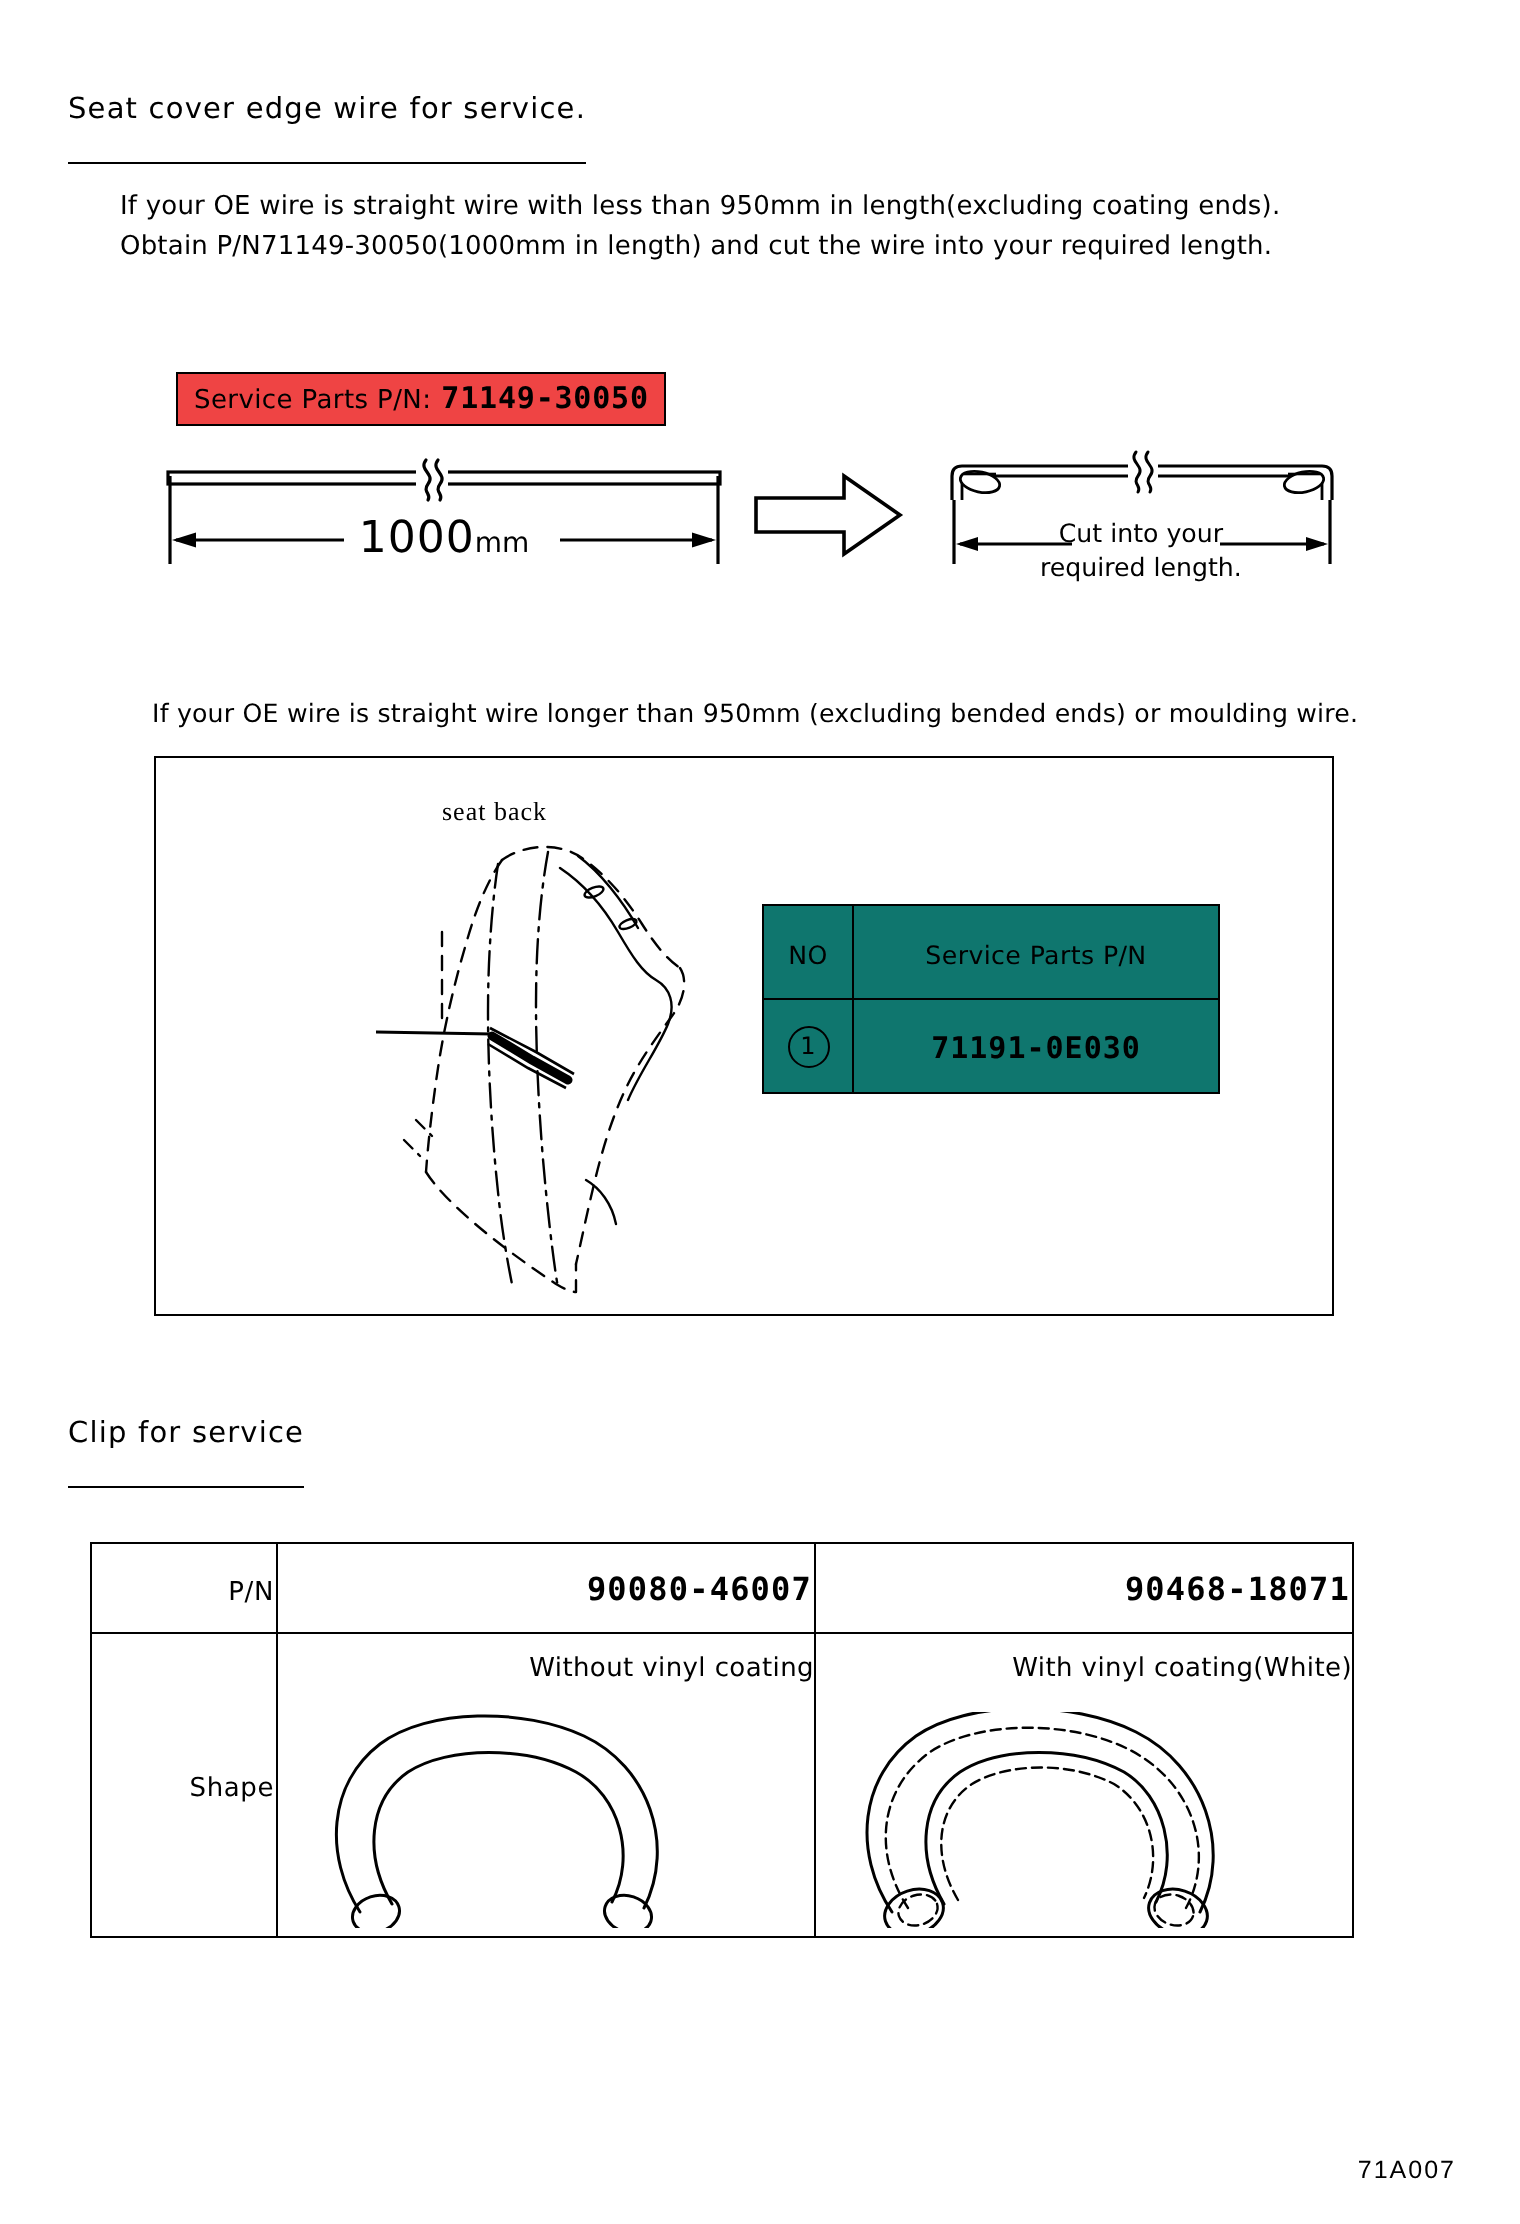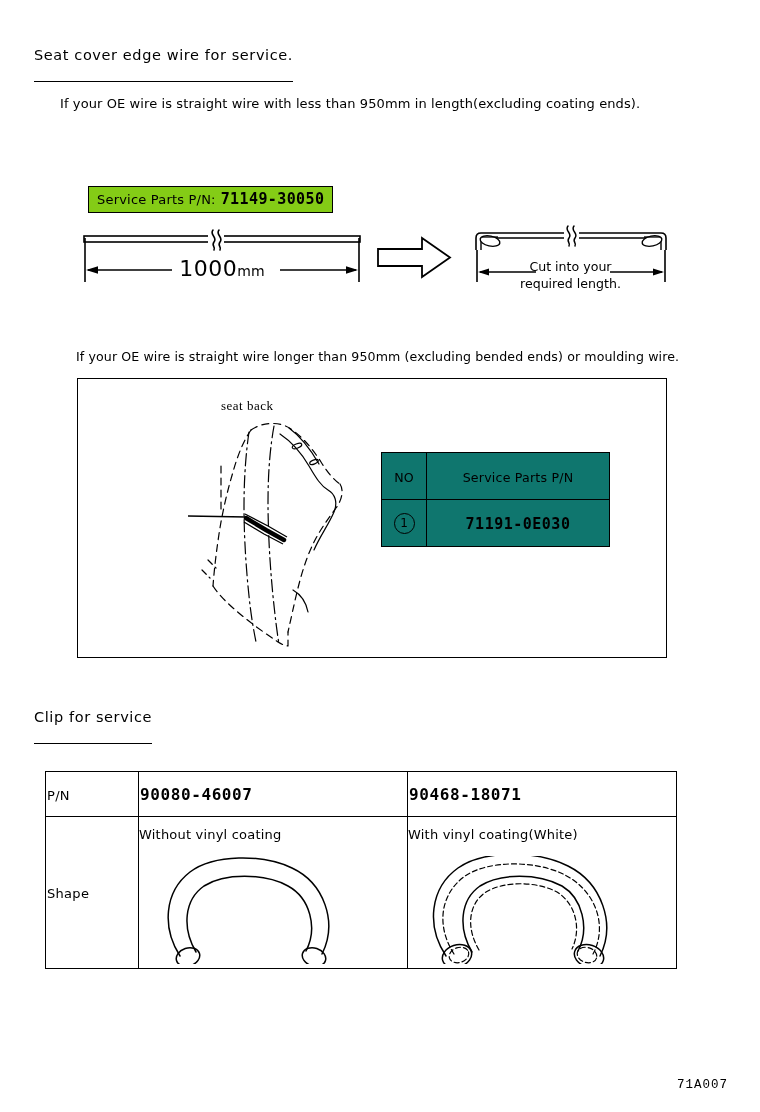--- a/index.html
+++ b/index.html
@@ -43,21 +43,21 @@
   
   #pn-box {
     position: absolute;
     left: 88px;
     top: 186px;
     border: 1.6px solid #000;
     padding: 3px 8px 4px 8px;
     display: flex;
     align-items: baseline;
     gap: 5px;
-    background: #84cc16;
+    background: #ef4444;
   }
   #pn-box .pn-label { font-size: 13px; letter-spacing: 0.2px; }
   #pn-box .pn-value {
     font-family: "DejaVu Sans Mono", monospace;
     font-size: 15px;
     font-weight: bold;
     letter-spacing: 0.4px;
   }
 
   
@@ -132,21 +132,21 @@
   
   #clip-table {
     position: absolute;
     left: 45px;
     top: 771px;
     border-collapse: collapse;
     background: #fff;
   }
   #clip-table td {
     border: 1.6px solid #000;
-    text-align: left;
+    text-align: right;
     vertical-align: middle;
   }
   #clip-table .c-label { width: 90px; }
   #clip-table .c-col   { width: 266px; }
   #clip-table .row-pn  { height: 45px; }
   #clip-table .row-shape { height: 152px; }
   #clip-table .pn-head {
     font-size: 13px;
     letter-spacing: 0.3px;
   }
@@ -167,32 +167,33 @@
     white-space: nowrap;
   }
 
   
   #footer-code {
     position: absolute;
     right: 32px;
     top: 1078px;
     font-size: 12.5px;
     letter-spacing: 1px;
-    font-family: Liberation Mono, monospace;
+    font-family: Liberation Sans, sans-serif;
   }
 </style>
 </head>
 <body>
 
 <div class="page">
 
   <div class="section-heading" id="heading-wire">Seat cover edge wire for service.</div>
 
   <div class="para" id="para-1">
     <div>If your OE wire is straight wire with less than   950mm in length(excluding coating ends).</div>
+    <div>Obtain P/N71149-30050(1000mm in length) and cut the wire into your required length.</div>
   </div>
 
   <div id="pn-box">
     <span class="pn-label">Service Parts P/N:</span>
     <span class="pn-value">71149-30050</span>
   </div>
 
   <div class="draw" id="wire-left-draw">
     <svg width="284" height="70" viewBox="0 0 284 70">
 

